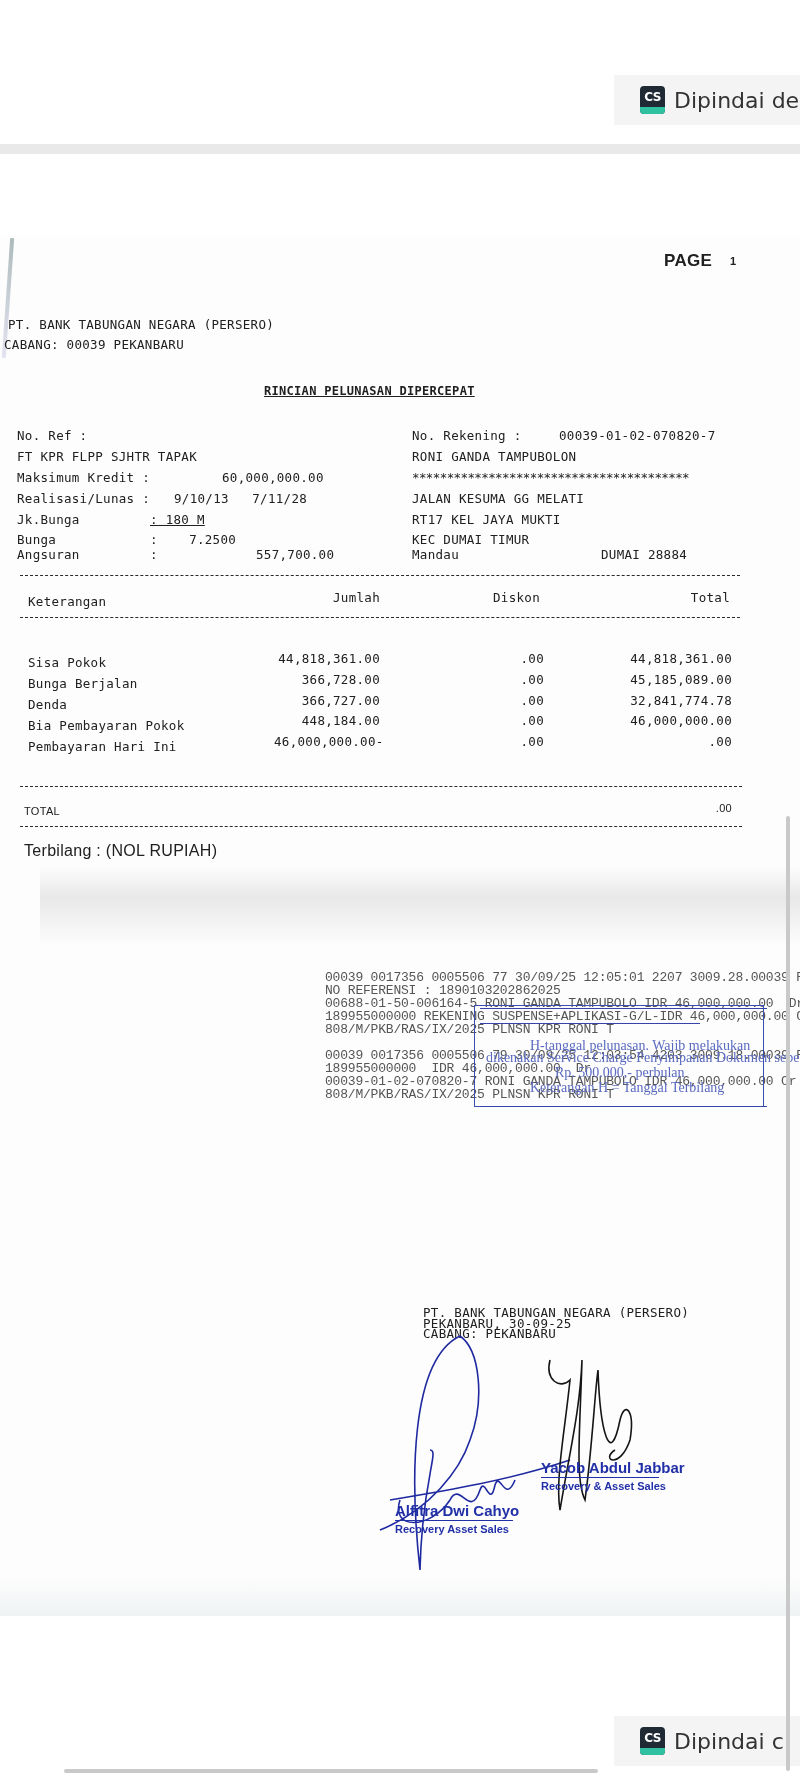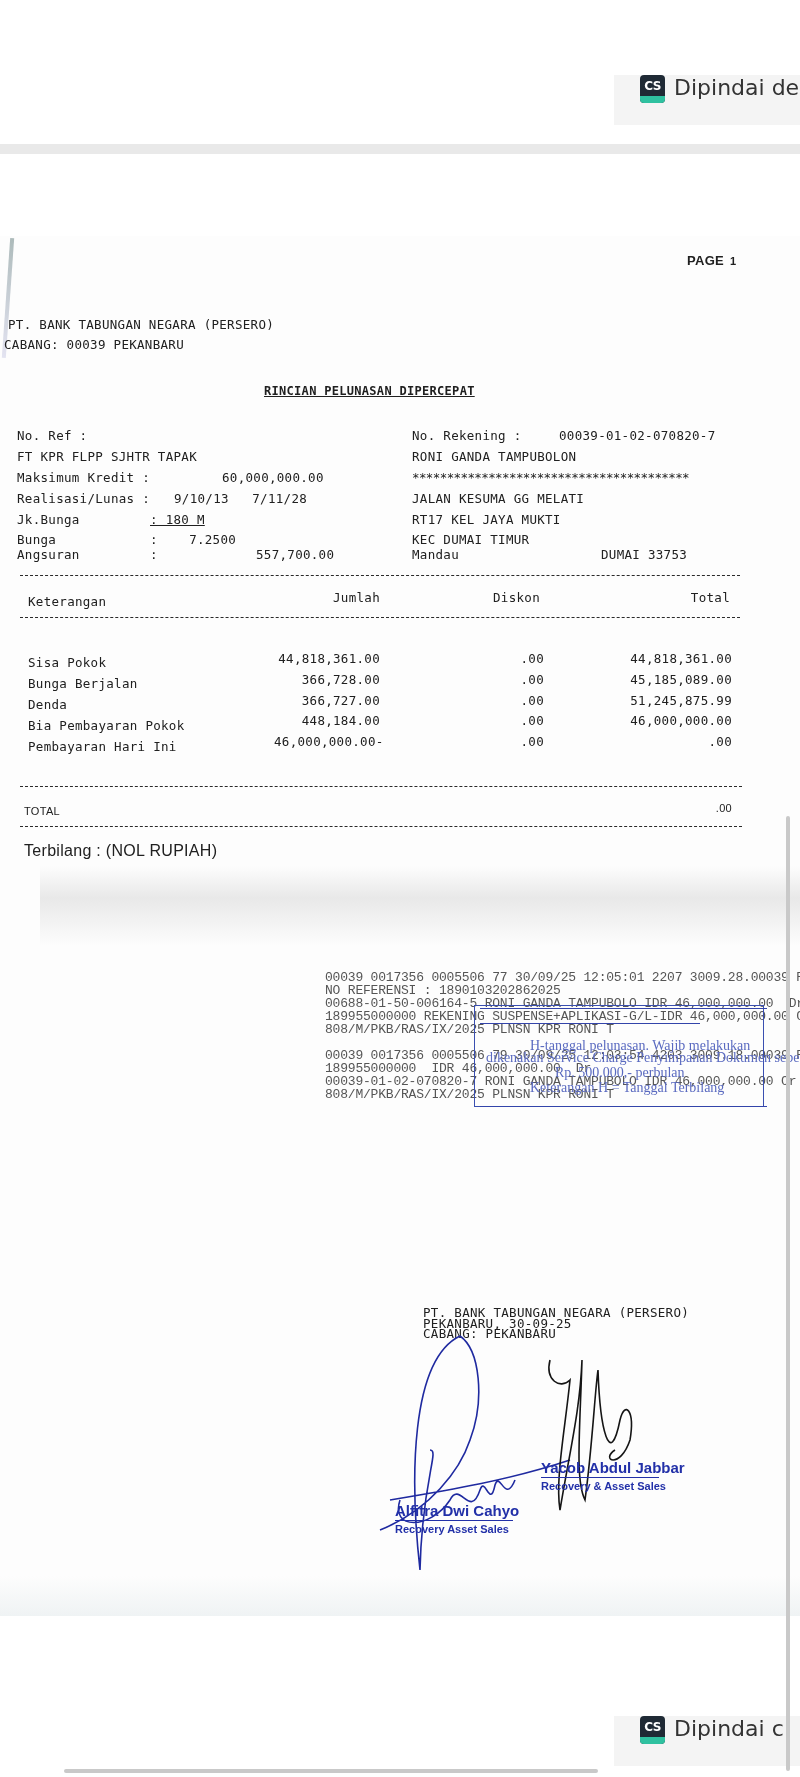--- a/index.html
+++ b/index.html
@@ -1,20 +1,20 @@
 <!DOCTYPE html>
 <html><head>
 <meta charset="utf-8">
 <style>
   * { margin:0; padding:0; box-sizing:border-box; }
   html, body { width:800px; height:1777px; background:#ffffff; overflow:hidden; }
   body { position:relative; font-family:"DejaVu Sans Mono", monospace; color:#1a1a1a; }
 
   
-  .cs-badge { position:absolute; left:614px; width:186px; height:50px; background:#f4f4f4; display:flex; padding-left:26px; }
+  .cs-badge { position:absolute; left:614px; width:186px; height:50px; background:#f4f4f4; display:flex; align-items:center; padding-left:26px; }
   .cs-logo { width:25px; height:28px; border-radius:4px; background:#1f2a35; position:relative; overflow:hidden; display:flex; align-items:flex-start; justify-content:center; }
   .cs-logo::after { content:""; position:absolute; left:0; right:0; bottom:0; height:7px; background:#2fc1a0; }
   .cs-logo span { font-family:"DejaVu Sans", sans-serif; font-weight:bold; color:#fff; font-size:12px; margin-top:4px; letter-spacing:-0.5px; position:relative; z-index:1; }
   .cs-text { font-family:"DejaVu Sans", sans-serif; font-size:22px; color:#333; margin-left:9px; white-space:nowrap; }
 
   .page-gap { position:absolute; left:0; top:144px; width:800px; height:10px; background:#e9e9e9; }
 
   
   .scan { position:absolute; left:0; top:236px; width:800px; height:1380px; background:#fdfdfd; overflow:hidden; }
   .scan-edge { position:absolute; left:6px; top:2px; width:4px; height:120px; background:linear-gradient(#9aa,#dde); transform:rotate(4deg); opacity:.8; }
@@ -51,21 +51,21 @@
   <div class="cs-text">Dipindai de</div>
 </div>
 
 <div class="page-gap"></div>
 
 <div class="scan">
   <div class="scan-edge"></div>
   <div class="scan-shade"></div>
   <div class="scan-bottom-edge"></div>
 
-  <div class="t b" style="left:664px; top:18px; font-family:'Liberation Sans',sans-serif; font-size:13px;margin-left:23px;">PAGE</div>
+  <div class="t b" style="left:664px; top:18px; font-family:'Liberation Sans',sans-serif; font-size:17px;">PAGE</div>
   <div class="t b" style="left:730px; top:18px; font-family:'Liberation Sans',sans-serif; font-size:11px;">1</div>
 
   <div class="t" style="left:8px; top:82px;">PT. BANK TABUNGAN NEGARA (PERSERO)</div>
   <div class="t" style="left:4px; top:102px;">CABANG: 00039 PEKANBARU</div>
 
   <div class="t title" style="left:264px; top:148px; font-size:12px;">RINCIAN PELUNASAN DIPERCEPAT</div>
 
   <div class="t" style="left:17px; top:193px;">No. Ref :</div>
   <div class="t" style="left:17px; top:214px;">FT KPR FLPP SJHTR TAPAK</div>
   <div class="t" style="left:17px; top:235px;">Maksimum Kredit :</div>
@@ -81,21 +81,21 @@
   <div class="t" style="left:256px; top:312px;">557,700.00</div>
 
   <div class="t" style="left:412px; top:193px;">No. Rekening :</div>
   <div class="t" style="left:559px; top:193px;">00039-01-02-070820-7</div>
   <div class="t" style="left:412px; top:214px;">RONI GANDA TAMPUBOLON</div>
   <div class="t" style="left:412px; top:235px; letter-spacing:-0.6px;">****************************************</div>
   <div class="t" style="left:412px; top:256px;">JALAN KESUMA GG MELATI</div>
   <div class="t" style="left:412px; top:277px;">RT17 KEL JAYA MUKTI</div>
   <div class="t" style="left:412px; top:297px;">KEC DUMAI TIMUR</div>
   <div class="t" style="left:412px; top:312px;">Mandau</div>
-  <div class="t" style="left:601px; top:312px;">DUMAI 33753</div>
+  <div class="t" style="left:601px; top:312px;">DUMAI 28884</div>
 
   <div class="dash" style="left:20px; top:339px; width:720px;"></div>
   <div class="t" style="left:28px; top:359px;">Keterangan</div>
   <div class="t r" style="left:280px; width:100px; top:355px;">Jumlah</div>
   <div class="t" style="left:493px; top:355px;">Diskon</div>
   <div class="t r" style="left:640px; width:90px; top:355px;">Total</div>
   <div class="dash" style="left:20px; top:381px; width:720px;"></div>
 
   <div>
     <div class="t" style="left:28px; top:420px;">Sisa Pokok</div>
@@ -106,21 +106,21 @@
   <div>
     <div class="t" style="left:28px; top:441px;">Bunga Berjalan</div>
     <div class="t r" style="left:230px; width:150px; top:437px;">366,728.00</div>
     <div class="t r" style="left:500px; width:44px; top:437px;">.00</div>
     <div class="t r" style="left:580px; width:152px; top:437px;">45,185,089.00</div>
   </div>
   <div>
     <div class="t" style="left:28px; top:462px;">Denda</div>
     <div class="t r" style="left:230px; width:150px; top:458px;">366,727.00</div>
     <div class="t r" style="left:500px; width:44px; top:458px;">.00</div>
-    <div class="t r" style="left:580px; width:152px; top:458px;">51,245,875.99</div>
+    <div class="t r" style="left:580px; width:152px; top:458px;">32,841,774.78</div>
   </div>
   <div>
     <div class="t" style="left:28px; top:483px;">Bia Pembayaran Pokok</div>
     <div class="t r" style="left:230px; width:150px; top:478px;">448,184.00</div>
     <div class="t r" style="left:500px; width:44px; top:478px;">.00</div>
     <div class="t r" style="left:580px; width:152px; top:478px;">46,000,000.00</div>
   </div>
   <div>
     <div class="t" style="left:28px; top:504px;">Pembayaran Hari Ini</div>
     <div class="t" style="left:274px; top:499px;">46,000,000.00-</div>

